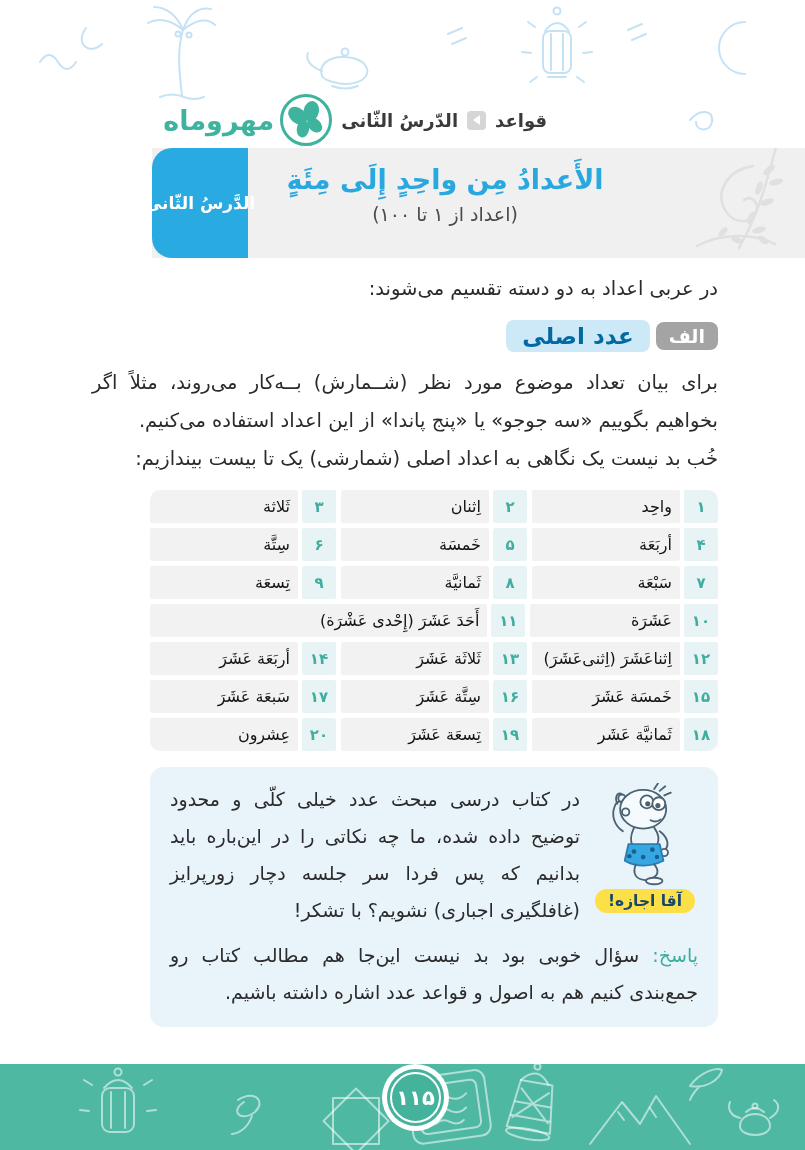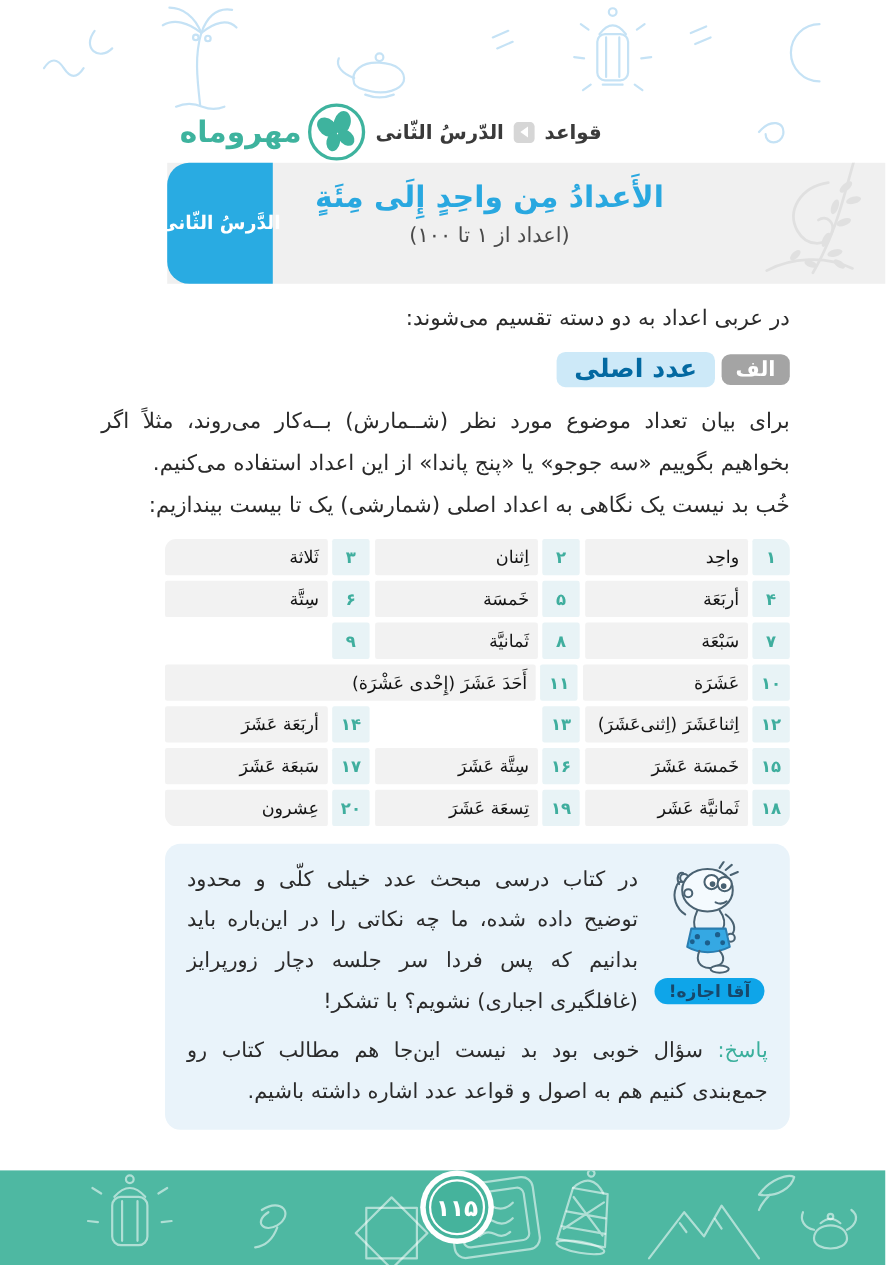--- a/index.html
+++ b/index.html
@@ -40,21 +40,21 @@
   .num{width:34px;flex:0 0 34px;background:#e8f3f6;color:#3fae9e;font-weight:bold;font-size:15px;display:flex;align-items:center;justify-content:center;height:33px;border-radius:2px;}
   .word{flex:1;background:#f2f2f2;color:#141414;font-weight:normal;font-size:16px;height:33px;display:flex;align-items:center;padding-inline:8px;white-space:nowrap;border-radius:2px;}
   .t-row:first-child .t-item:first-child .num{border-top-right-radius:10px;}
   .t-row:first-child .t-item:last-child .word{border-top-left-radius:10px;}
   .t-row:last-child .t-item:first-child .num{border-bottom-right-radius:10px;}
   .t-row:last-child .t-item:last-child .word{border-bottom-left-radius:10px;}
   
   .qa-box{margin:16px 58px 0 58px;margin-right:0;background:#e9f3fa;border-radius:14px;padding:14px 20px 16px;}
   .q-row{display:flex;gap:12px;align-items:flex-start;}
   .q-figure{flex:0 0 106px;display:flex;flex-direction:column;align-items:center;padding-top:2px;}
-  .q-pill{background:#0ea5e9;color:#17486b;font-weight:bold;font-size:15.5px;border-radius:14px;padding:3px 13px;margin-top:2px;white-space:nowrap;}
+  .q-pill{background:#fde047;color:#17486b;font-weight:bold;font-size:15.5px;border-radius:14px;padding:3px 13px;margin-top:2px;white-space:nowrap;}
   .q-text{flex:1;font-size:19px;line-height:37px;color:#2b2b2b;text-align:justify;margin:0;}
   .answer{font-size:19px;line-height:37px;color:#2b2b2b;text-align:justify;margin:8px 0 0;}
   .ans-label{color:#3aaf9c;font-weight:normal;}
   
   .page-circle{position:absolute;top:1069px;left:387px;width:57px;height:57px;border-radius:50%;background:#45b39c;box-shadow:0 0 0 5px #fff;z-index:4;display:flex;align-items:center;justify-content:center;}
   .inner-ring{position:absolute;inset:3px;border:2px solid #fff;border-radius:50%;}
   .page-num{color:#fff;font-weight:bold;font-size:21px;position:relative;}
 </style>
 </head>
 <body>
@@ -198,39 +198,41 @@
         <div class="t-item">
           <div class="num">۷</div>
           <div class="word">سَبْعَة</div>
         </div>
         <div class="t-item">
           <div class="num">۸</div>
           <div class="word">ثَمانيَّة</div>
         </div>
         <div class="t-item">
           <div class="num">۹</div>
+          <div class="word">تِسعَة</div>
         </div>
       </div>
       <div class="t-row">
         <div class="t-item">
           <div class="num">۱۰</div>
           <div class="word">عَشَرَة</div>
         </div>
         <div class="t-item" style="flex-grow: 2;">
           <div class="num">۱۱</div>
           <div class="word">أَحَدَ عَشَرَ (إِحْدى عَشْرَة)</div>
         </div>
       </div>
       <div class="t-row">
         <div class="t-item">
           <div class="num">۱۲</div>
           <div class="word">اِثناعَشَرَ (اِثنی‌عَشَرَ)</div>
         </div>
         <div class="t-item">
           <div class="num">۱۳</div>
+          <div class="word">ثَلاثَة عَشَرَ</div>
         </div>
         <div class="t-item">
           <div class="num">۱۴</div>
           <div class="word">أربَعَة عَشَرَ</div>
         </div>
       </div>
       <div class="t-row">
         <div class="t-item">
           <div class="num">۱۵</div>
           <div class="word">خَمسَة عَشَرَ</div>

